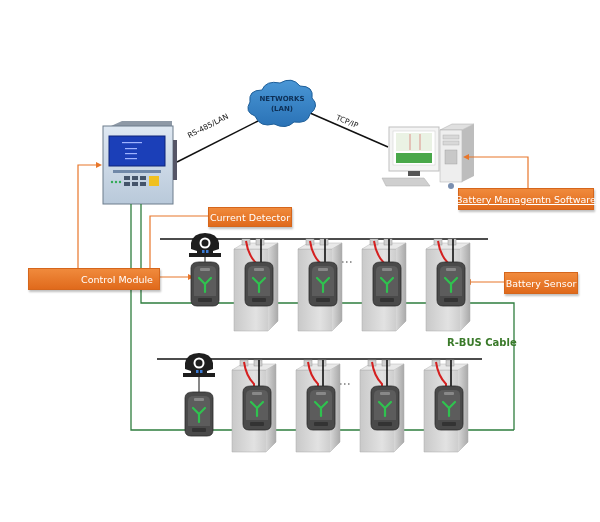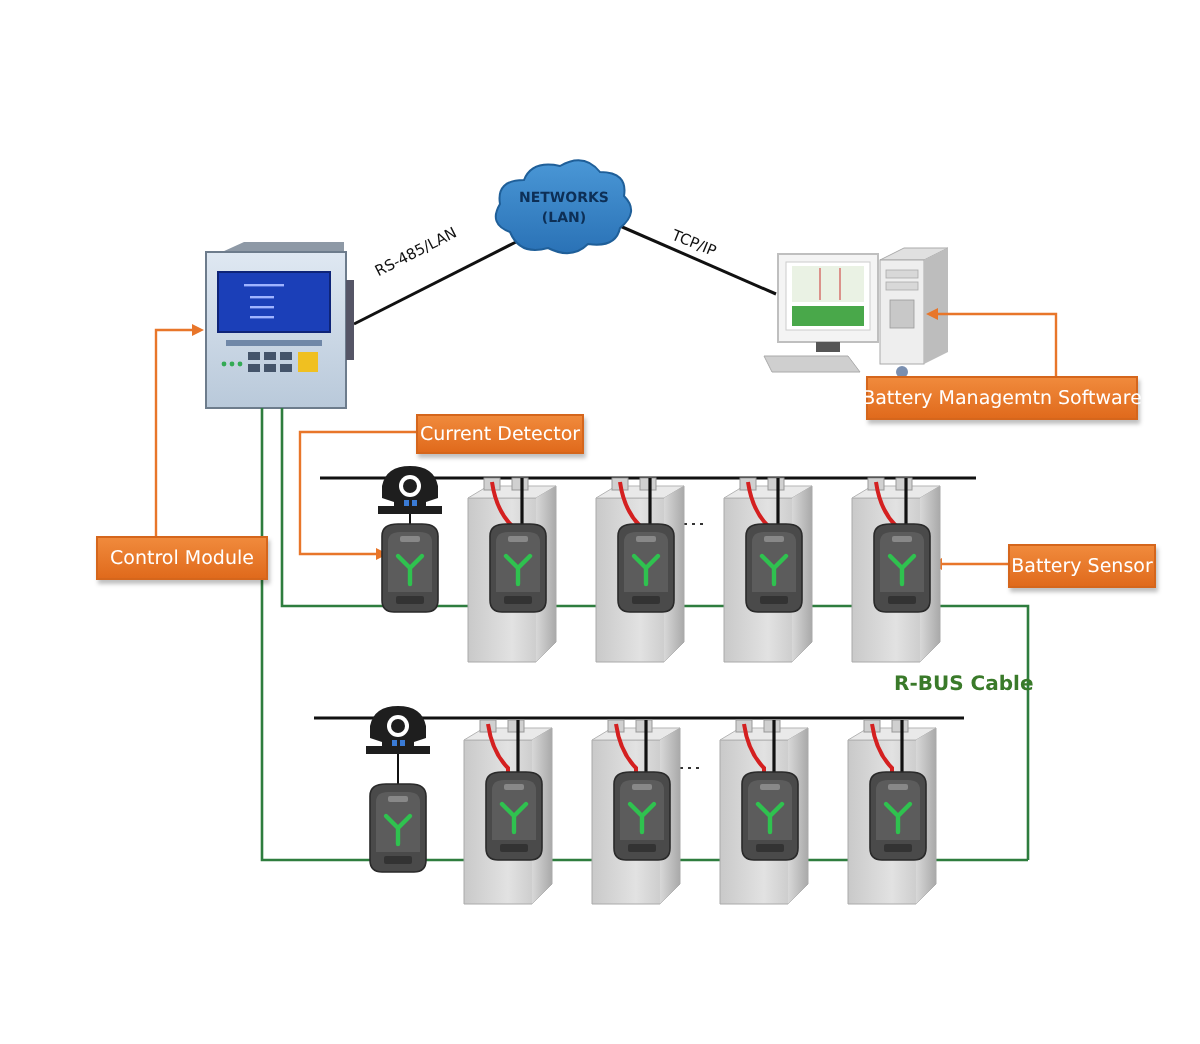--- a/index.html
+++ b/index.html
@@ -205,19 +205,19 @@
 </svg>
 
   
   <div class="lbl cloud-lbl" style="left:246px;top:94px;width:48px;">
     <div>NETWORKS</div>
     <div>(LAN)</div>
   </div>
   <div class="lbl net-lbl" style="left:174px;top:132px;transform:rotate(-27deg);transform-origin:left top;">RS-485/LAN</div>
   <div class="lbl net-lbl" style="left:326px;top:113px;transform:rotate(22deg);transform-origin:left top;">TCP/IP</div>
 
-  <div class="callout" style="left:36px;top:268px;width:84px;height:20px;">Control Module</div>
+  <div class="callout" style="left:16px;top:268px;width:84px;height:20px;padding-left:46px;">Control Module</div>
   <div class="callout" style="left:196px;top:207px;width:82px;height:18px;">Current Detector</div>
   <div class="callout" style="left:492px;top:272px;width:72px;height:20px;">Battery Sensor</div>
-  <div class="callout" style="left:421px;top:188px;width:134px;height:20px;">Battery Managemtn Software</div>
+  <div class="callout" style="left:446px;top:188px;width:134px;height:20px;text-decoration:underline;">Battery Managemtn Software</div>
 
   <div class="lbl rbus" style="left:435px;top:337px;">R-BUS Cable</div>
 </div>
 
 </body></html>

